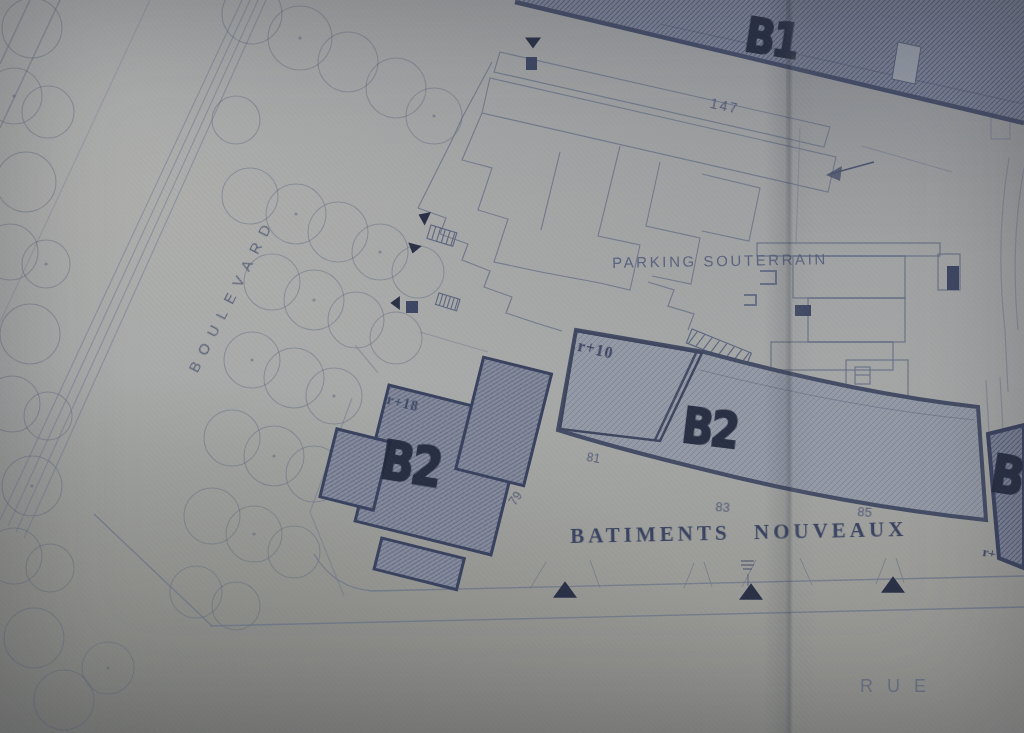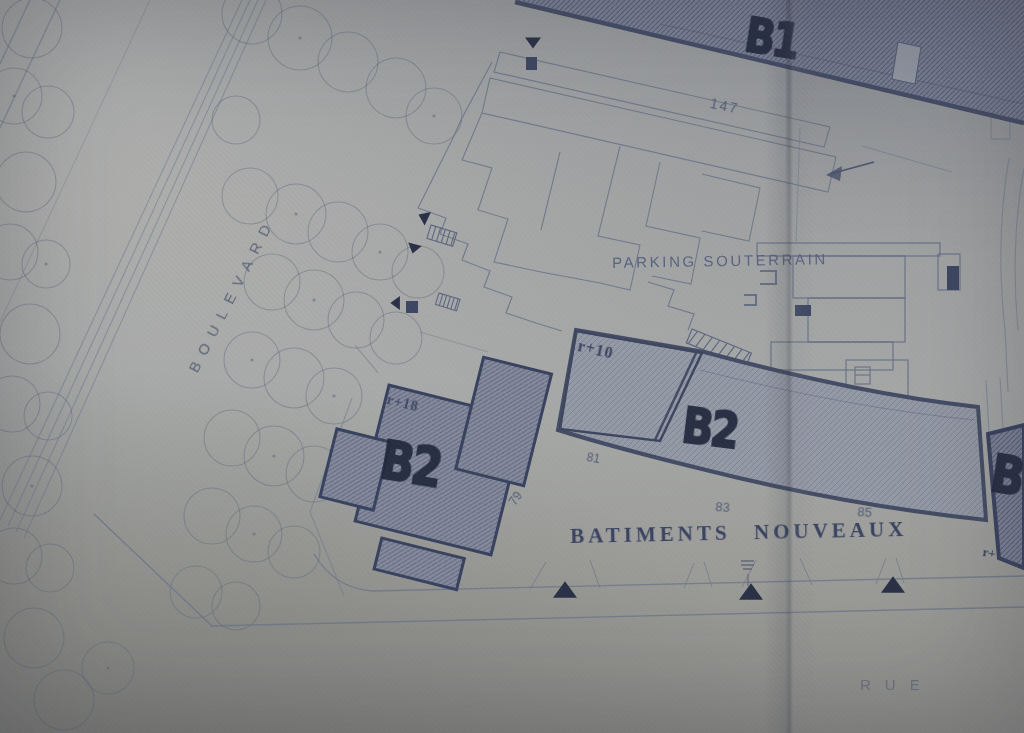--- a/index.html
+++ b/index.html
@@ -27,21 +27,21 @@
   #lbl-b1{left:750px;top:6px;font-size:48px;transform:rotate(9deg) scaleX(.82);}
   #lbl-b2-left{left:386px;top:428px;font-size:54px;transform:rotate(9deg) scaleX(.82);}
   #lbl-b2-mid{left:686px;top:396px;font-size:50px;transform:rotate(7deg) scaleX(.82);}
   #lbl-b3{left:996px;top:443px;font-size:52px;transform:rotate(9deg) scaleX(.85);}
   #lbl-parking{left:612px;top:254px;font-size:15px;letter-spacing:2.6px;color:#5b6480;
                transform:rotate(-1deg);}
   #lbl-batiments{left:570px;top:524px;font-size:21px;letter-spacing:4px;word-spacing:14px;
                transform:rotate(-1.2deg);}
   #lbl-boulevard{left:200px;top:358px;font-size:15px;letter-spacing:9px;color:#5d6679;
                transform:rotate(-63deg);transform-origin:left bottom;filter:blur(0.25px);}
-  #lbl-rue{left:860px;top:676px;font-size:15px;letter-spacing:14px;color:#6b7283;}
+  #lbl-rue{left:860px;top:676px;font-size:18px;letter-spacing:14px;color:#6b7283;}
   #lbl-147{left:712px;top:95px;font-size:14px;letter-spacing:2px;transform:rotate(12deg);}
   #lbl-79{left:506px;top:500px;font-size:12px;transform:rotate(-55deg);}
   #lbl-81{left:588px;top:450px;font-size:12px;transform:rotate(10deg);}
   #lbl-83{left:716px;top:499px;font-size:13px;transform:rotate(4deg);}
   #lbl-85{left:858px;top:504px;font-size:13px;transform:rotate(4deg);}
   #lbl-r10{left:580px;top:337px;font-size:16px;letter-spacing:1px;transform:rotate(13deg);color:#3c4462;}
   #lbl-r18{left:389px;top:392px;font-size:14px;letter-spacing:1px;transform:rotate(14deg);color:#404a66;}
   #lbl-rpartial{left:984px;top:544px;font-size:13px;transform:rotate(9deg);color:#3d4664;}
 </style>
 </head>

